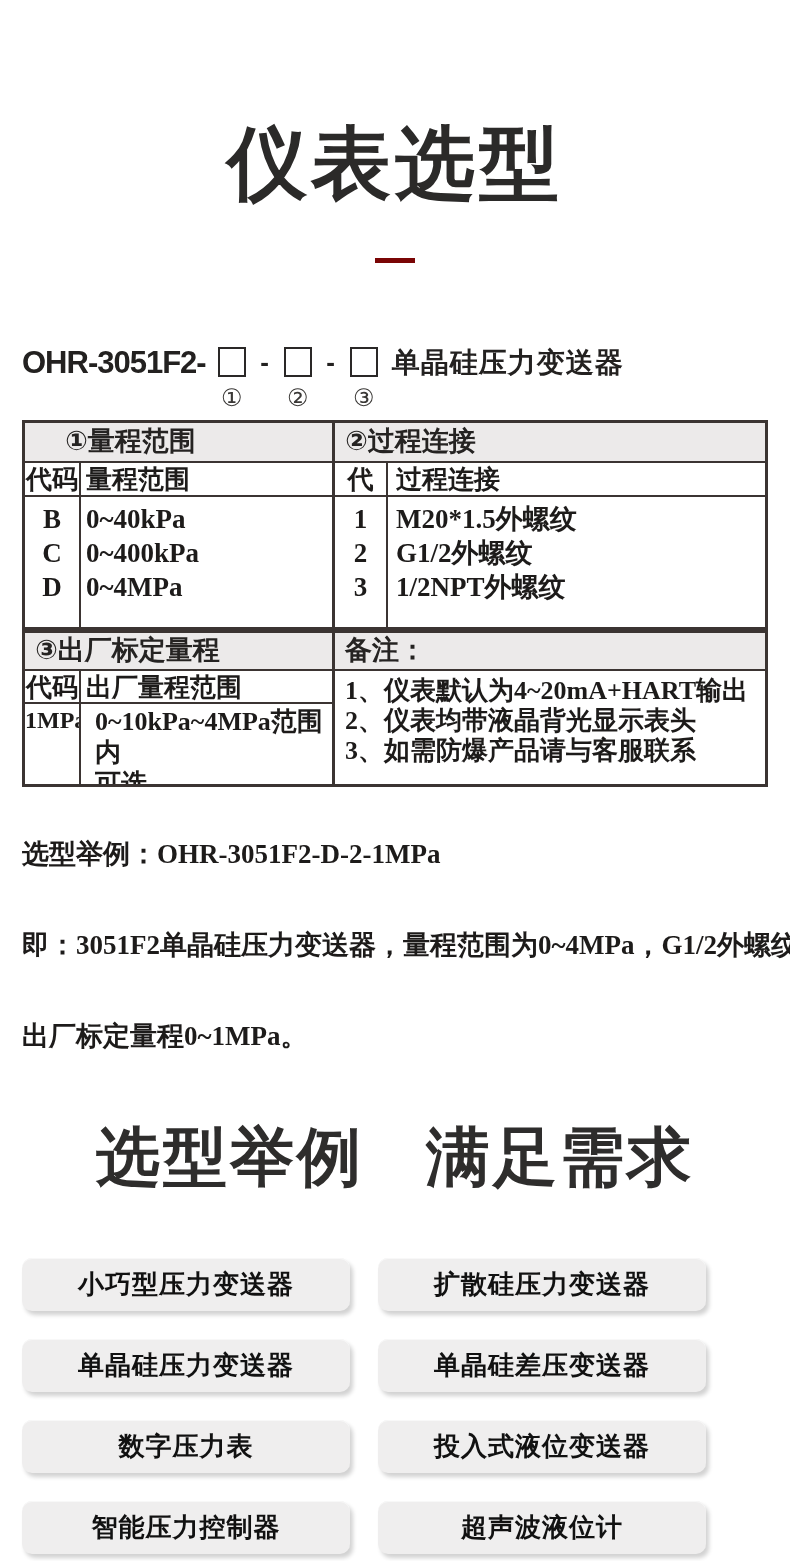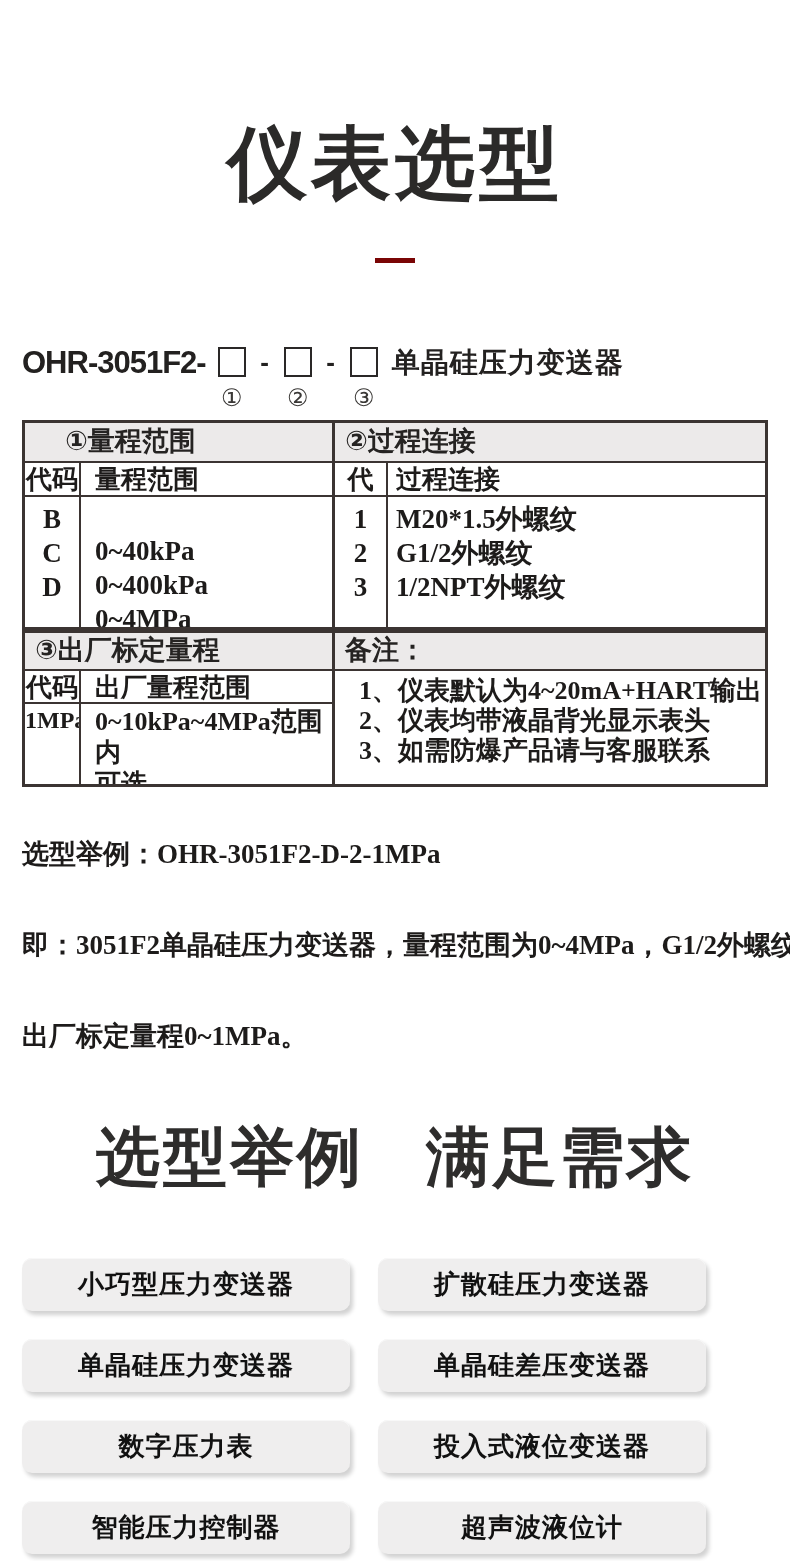--- a/index.html
+++ b/index.html
@@ -71,32 +71,32 @@
     font-weight: 700; font-size: 27px; line-height: 37px;
     padding-left: 10px; color: #252322;
   }
   .s2 .hcell { line-height: 35px; }
   .subcell {
     font-family: "Liberation Serif", "DejaVu Serif", serif;
     font-weight: 700; font-size: 26px; line-height: 31px;
     padding-top: 1px; color: #1d1b1a;
   }
   .codecol { text-align: center; border-right: 2px solid #3b3432; }
-  .padL { padding-left: 14px; }
+  .padL { padding-left: 5px; }
   .padS { padding-left: 8px; }
   .datacell {
     font-family: "Liberation Serif", "DejaVu Serif", serif;
     font-size: 27px; line-height: 34px; font-weight: 600;
     padding-top: 5px; color: #1d1b1a;
   }
   .datacell > div { height: 34px; }
   .notescell {
     font-family: "Liberation Serif", "DejaVu Serif", serif;
     font-size: 26px; line-height: 30px; font-weight: 600;
-    padding: 5px 0 0 24px; color: #1d1b1a;
+    padding: 5px 0 0 10px; color: #1d1b1a;
     grid-column: 4; grid-row: 3 / 6;
   }
   .desccell {
     font-family: "Liberation Serif", "DejaVu Serif", serif;
     font-size: 26px; line-height: 31px; font-weight: 600;
     padding: 2px 0 0 14px; color: #1d1b1a;
   }
   .codecell-top {
     font-family: "Liberation Serif", "DejaVu Serif", serif;
     font-size: 24px; line-height: 28px; font-weight: 600;
@@ -110,21 +110,21 @@
   .s1-hr   { grid-column: 4 / 6; grid-row: 1; }
   .s1-l1a  { grid-column: 1 / 3; grid-row: 2; }
   .s1-l1b  { grid-column: 4 / 6; grid-row: 2; }
   .s1-r2c1 { grid-column: 1; grid-row: 3; }
   .s1-r2c2 { grid-column: 2; grid-row: 3; }
   .s1-r2c3 { grid-column: 4; grid-row: 3; }
   .s1-r2c4 { grid-column: 5; grid-row: 3; }
   .s1-l2a  { grid-column: 1 / 3; grid-row: 4; }
   .s1-l2b  { grid-column: 4 / 6; grid-row: 4; }
   .s1-r3c1 { grid-column: 1; grid-row: 5; }
-  .s1-r3c2 { grid-column: 2; grid-row: 5; margin-top: 32px; }
+  .s1-r3c2 { grid-column: 2; grid-row: 5; }
   .s1-r3c3 { grid-column: 4; grid-row: 5; }
   .s1-r3c4 { grid-column: 5; grid-row: 5; }
 
   
   .s2-hl   { grid-column: 1 / 3; grid-row: 1; }
   .s2-hr   { grid-column: 4; grid-row: 1; }
   .s2-l1a  { grid-column: 1 / 3; grid-row: 2; }
   .s2-l1b  { grid-column: 4; grid-row: 2; }
   .s2-r2c1 { grid-column: 1; grid-row: 3; }
   .s2-r2c2 { grid-column: 2; grid-row: 3; }

